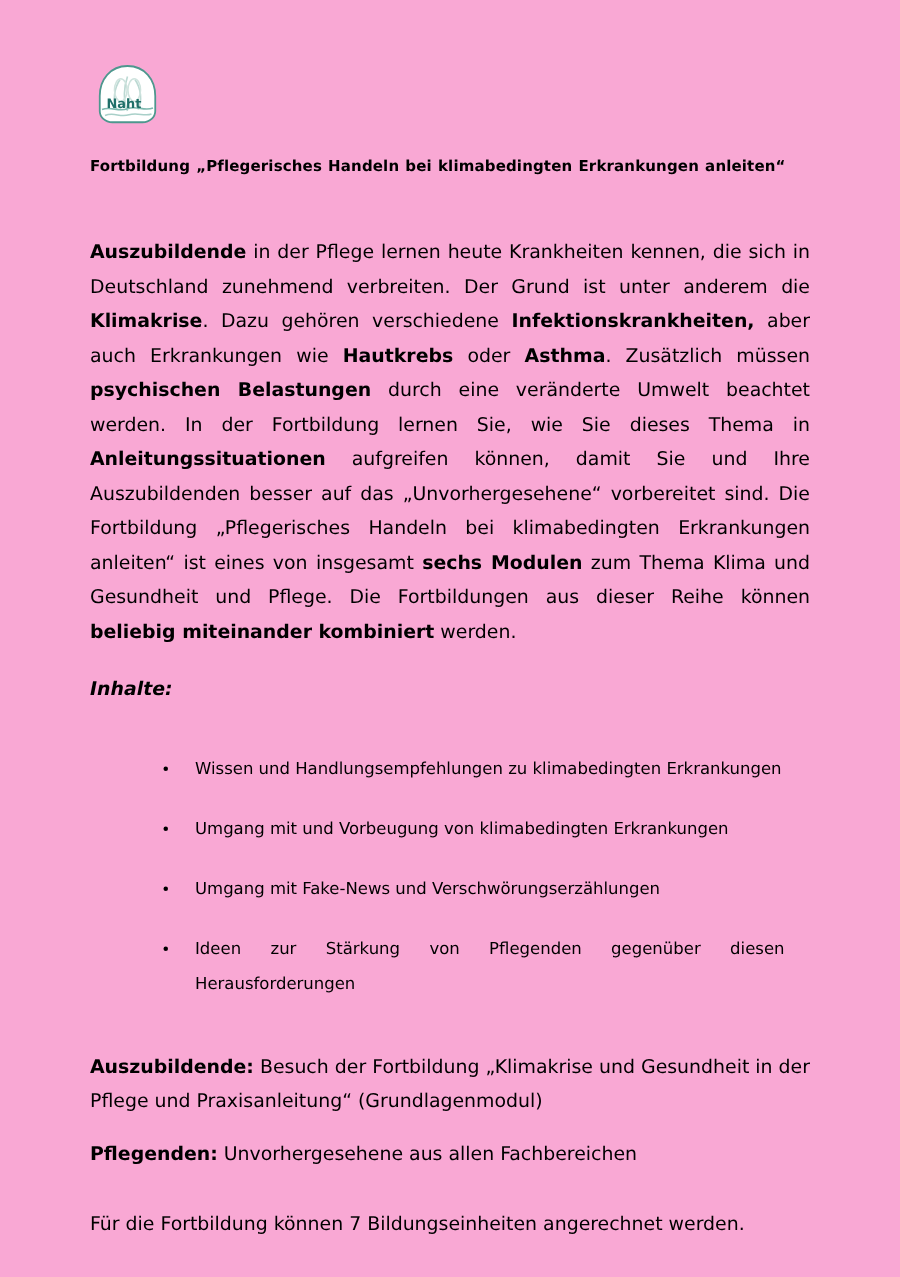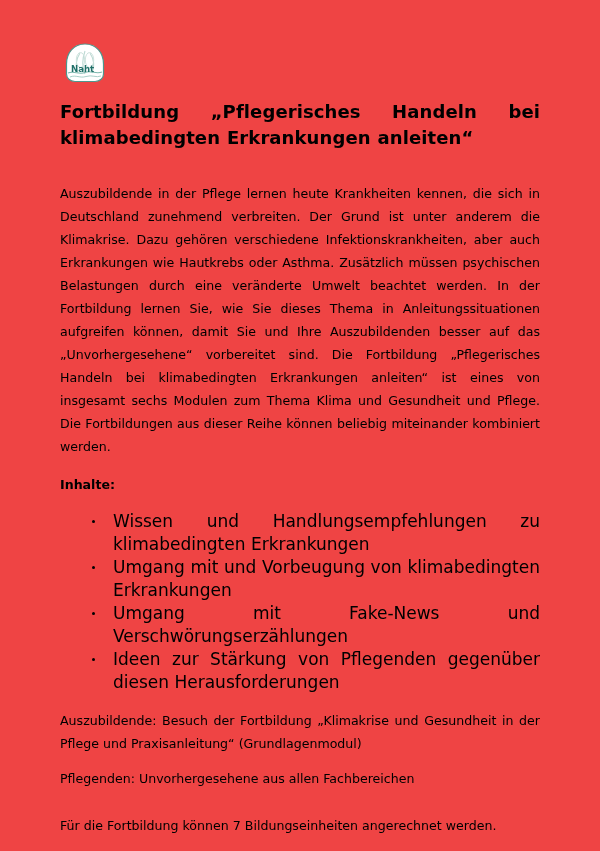--- a/index.html
+++ b/index.html
@@ -17,21 +17,21 @@
     color: #000000;
     -webkit-font-smoothing: antialiased;
   }
 
   .page {
     position: absolute;
     left: 0;
     top: 0;
     width: 600px;
     height: 851px;
-    background: #ef4444;
+    background: #f9a8d4;
   }
 
   
   .logo-block {
     position: absolute;
     left: 61px;
     top: 41px;
     width: 48px;
     height: 44px;
   }
@@ -39,67 +39,68 @@
 
   
   .content {
     position: absolute;
     left: 60px;
     top: 99px;
     width: 480px;
   }
 
   .doc-title {
-    font-size: 18px;
+    font-size: 10px;
     font-weight: bold;
     line-height: 26px;
     text-align: justify;
     text-align-last: left;
     letter-spacing: 0.1px;
     margin: 0 0 0 0;
     word-spacing: 0.5px;
   }
 
   .para {
     font-size: 12.6px;
     line-height: 23px;
     text-align: justify;
     text-align-last: left;
     margin: 0;
   }
 
-  .para b, .para strong { font-weight: normal; }
+  .para b, .para strong { font-weight: bold; }
 
   .gap-intro { height: 31px; }
   .gap-md    { height: 15px; }
   .gap-sm    { height: 12px; }
   .gap-list  { height: 14px; }
 
   .section-head {
     font-size: 12.6px;
     line-height: 23px;
     font-weight: bold;
     text-align: left;
     margin: 0;
+    font-style: italic;
   }
 
   
   .bullets {
     list-style: none;
     margin: 0;
     padding: 0;
   }
   .bullets li {
     position: relative;
     padding-left: 53px;
-    font-size: 17px;
+    font-size: 11px;
     line-height: 23px;
     text-align: justify;
     text-align-last: left;
-    margin: 0;
+    margin: 17px;
   }
   .bullets li .dot {
     position: absolute;
     left: 32px;
     top: 9.5px;
     width: 3.4px;
     height: 3.4px;
     border-radius: 50%;
     background: #000;
   }

